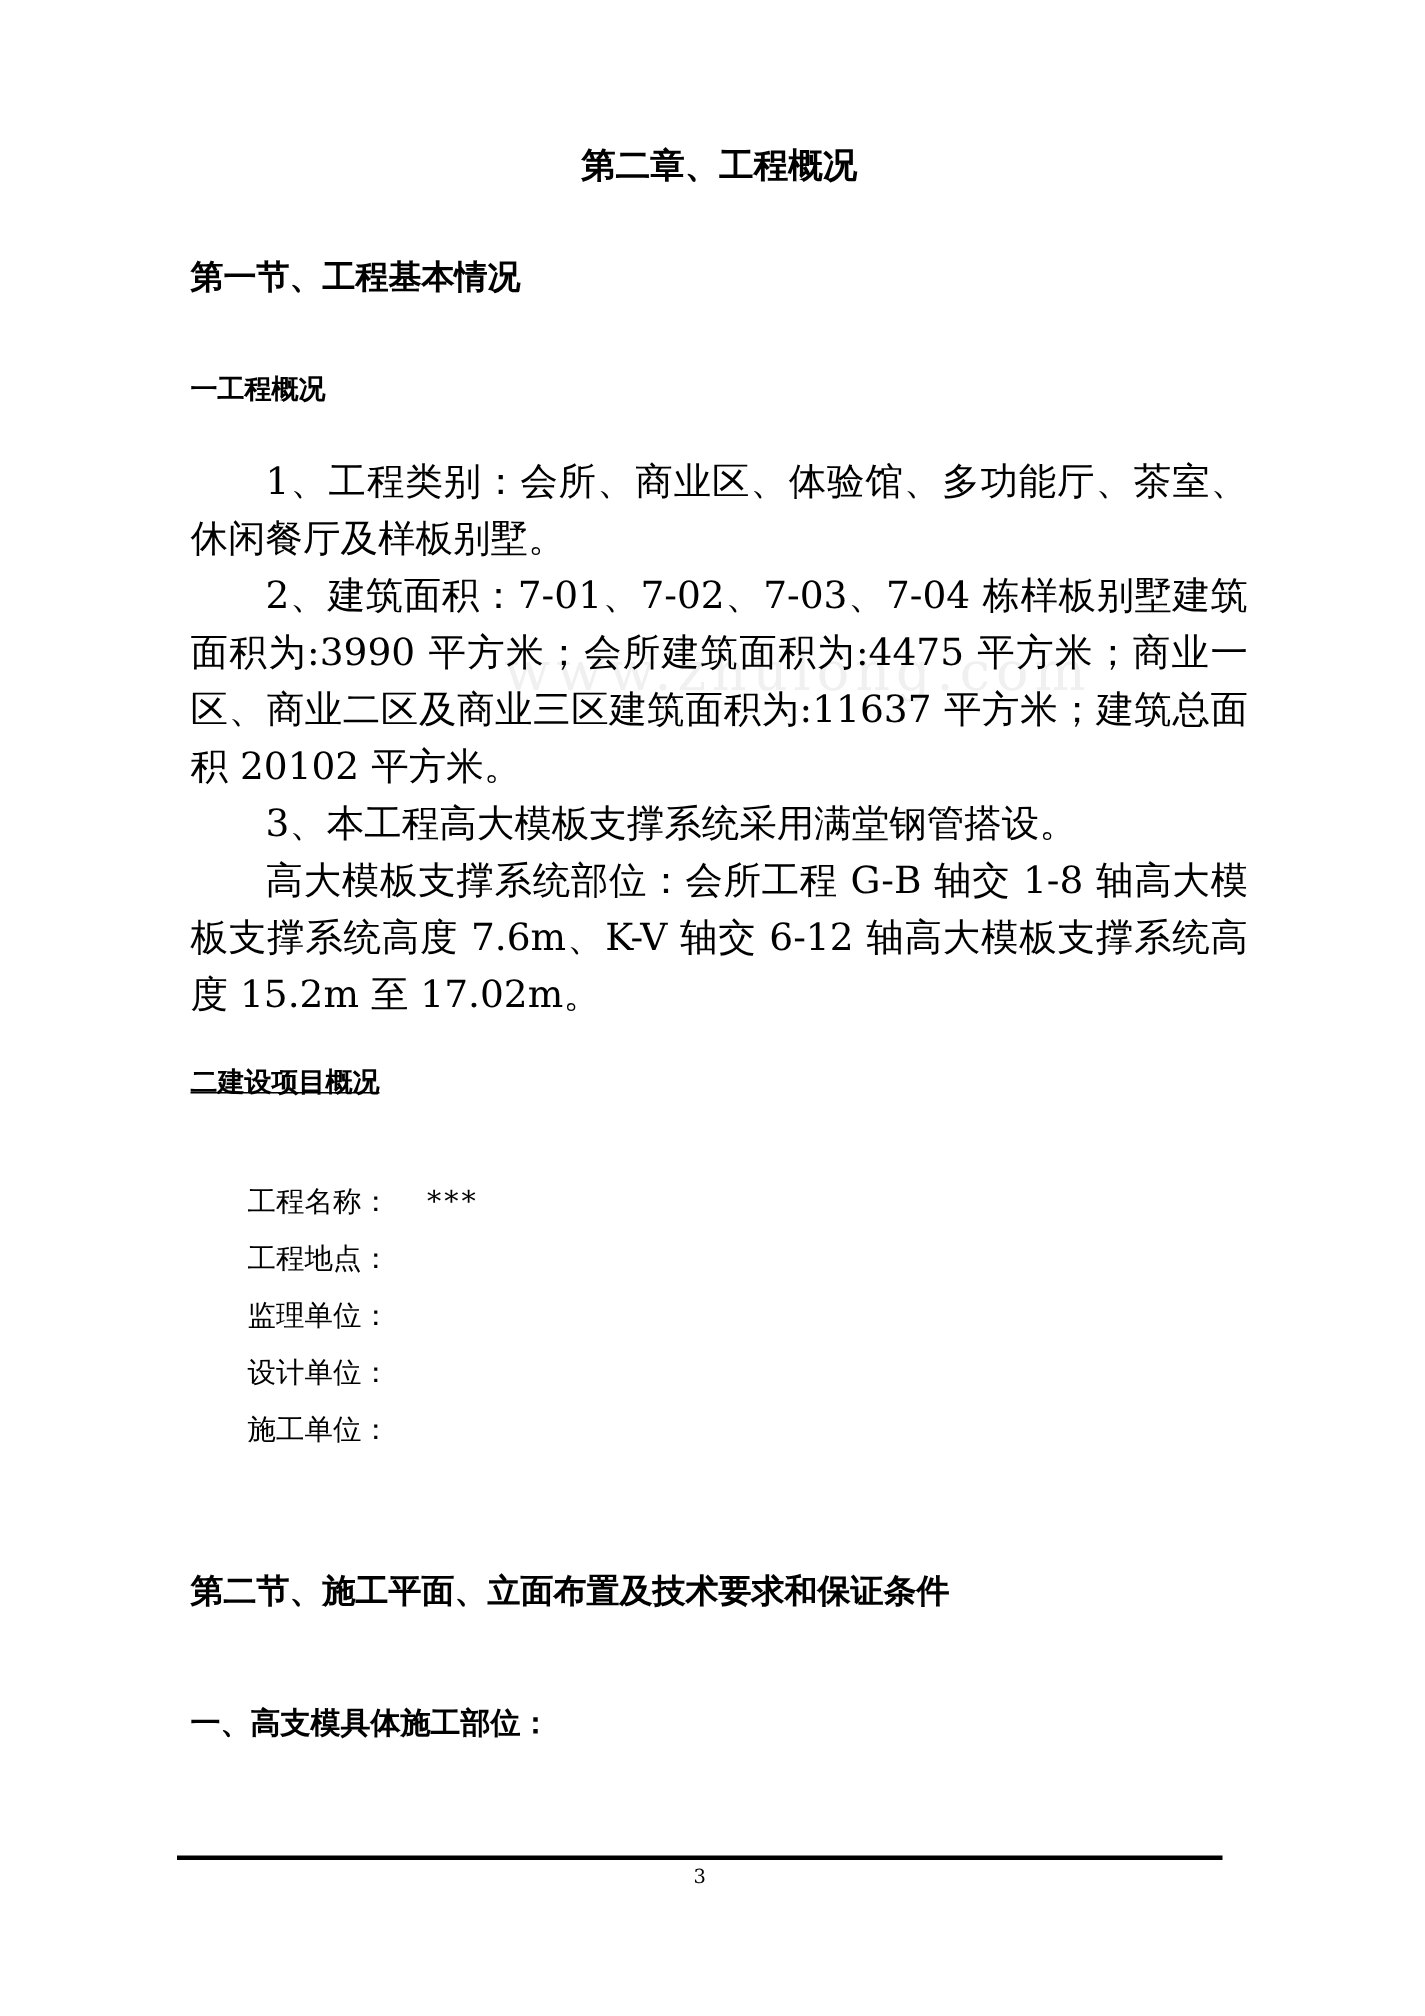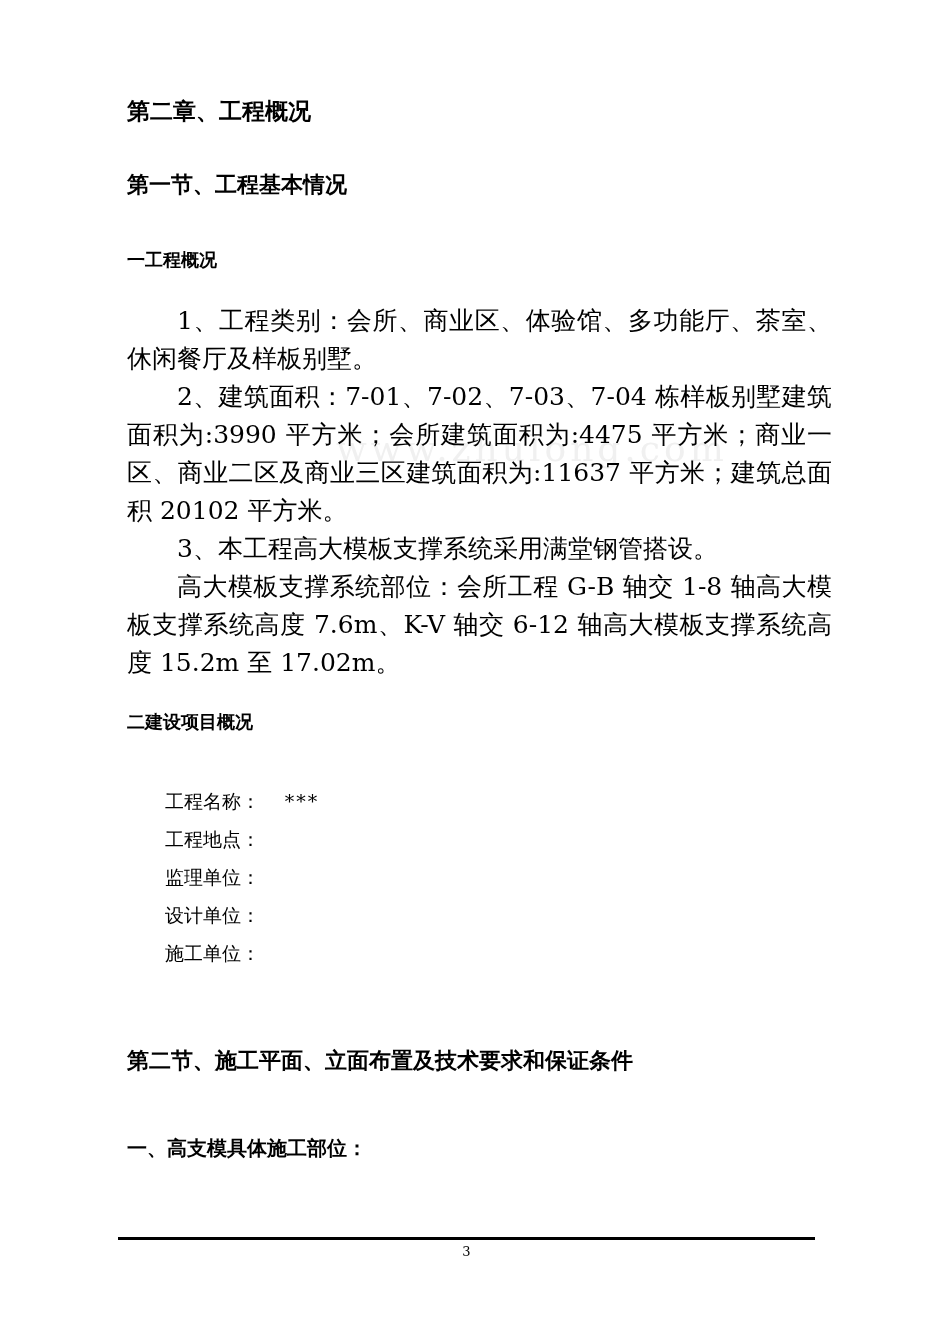--- a/index.html
+++ b/index.html
@@ -30,21 +30,21 @@
   .content {
     position: relative;
     z-index: 1;
     padding: 96px 118px 0 127px; 
   }
   .chapter-title {
     font-family: "DejaVu Sans", "Liberation Sans", sans-serif;
     font-weight: bold;
     font-size: 23px;
     line-height: 30px;
-    text-align: left;
+    text-align: center;
     margin: 0;
   }
   .section-title {
     font-family: Liberation Mono, monospace;
     font-weight: bold;
     font-size: 22px;
     line-height: 30px;
     margin: 46px 0 0 0;
   }
   .sub-title {
@@ -60,20 +60,21 @@
   .body-par {
     font-family: "DejaVu Serif", "Liberation Serif", serif;
     font-size: 25px;
     line-height: 38px;
     text-align: justify;
     text-indent: 2em;
     margin: 0;
   }
   .sub-title.project-overview {
     margin-top: 26px;
+    text-decoration: underline;
   }
   .info-list {
     margin-top: 46px;
   }
   .info-item {
     font-family: "DejaVu Serif", "Liberation Serif", serif;
     font-size: 19px;
     line-height: 38px;
     text-indent: 2em;
     margin: 0;

